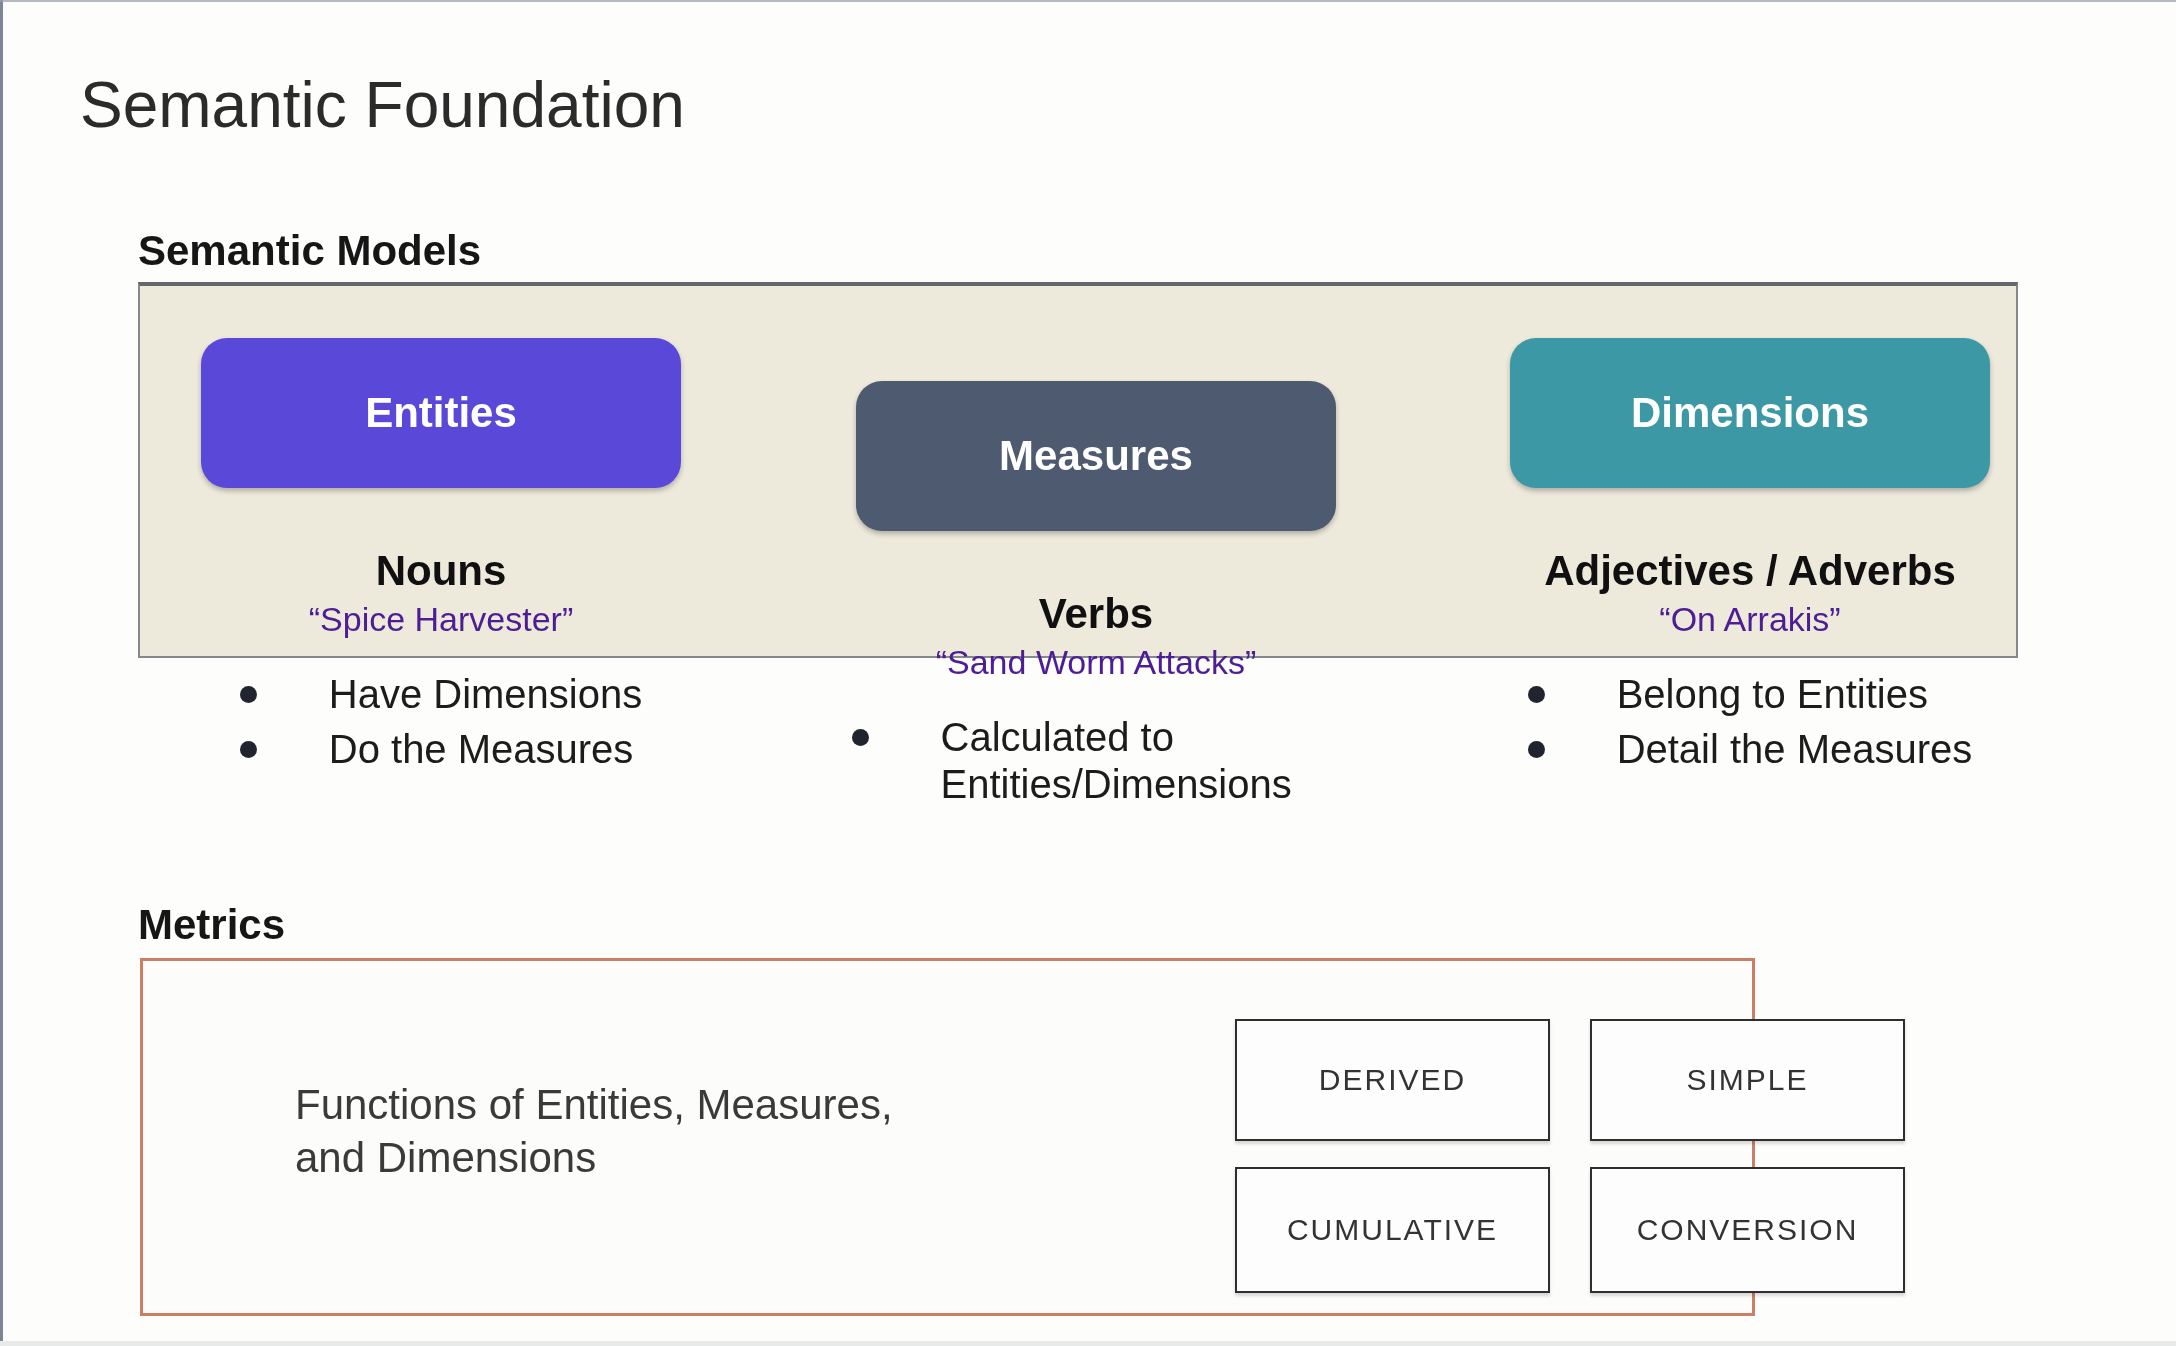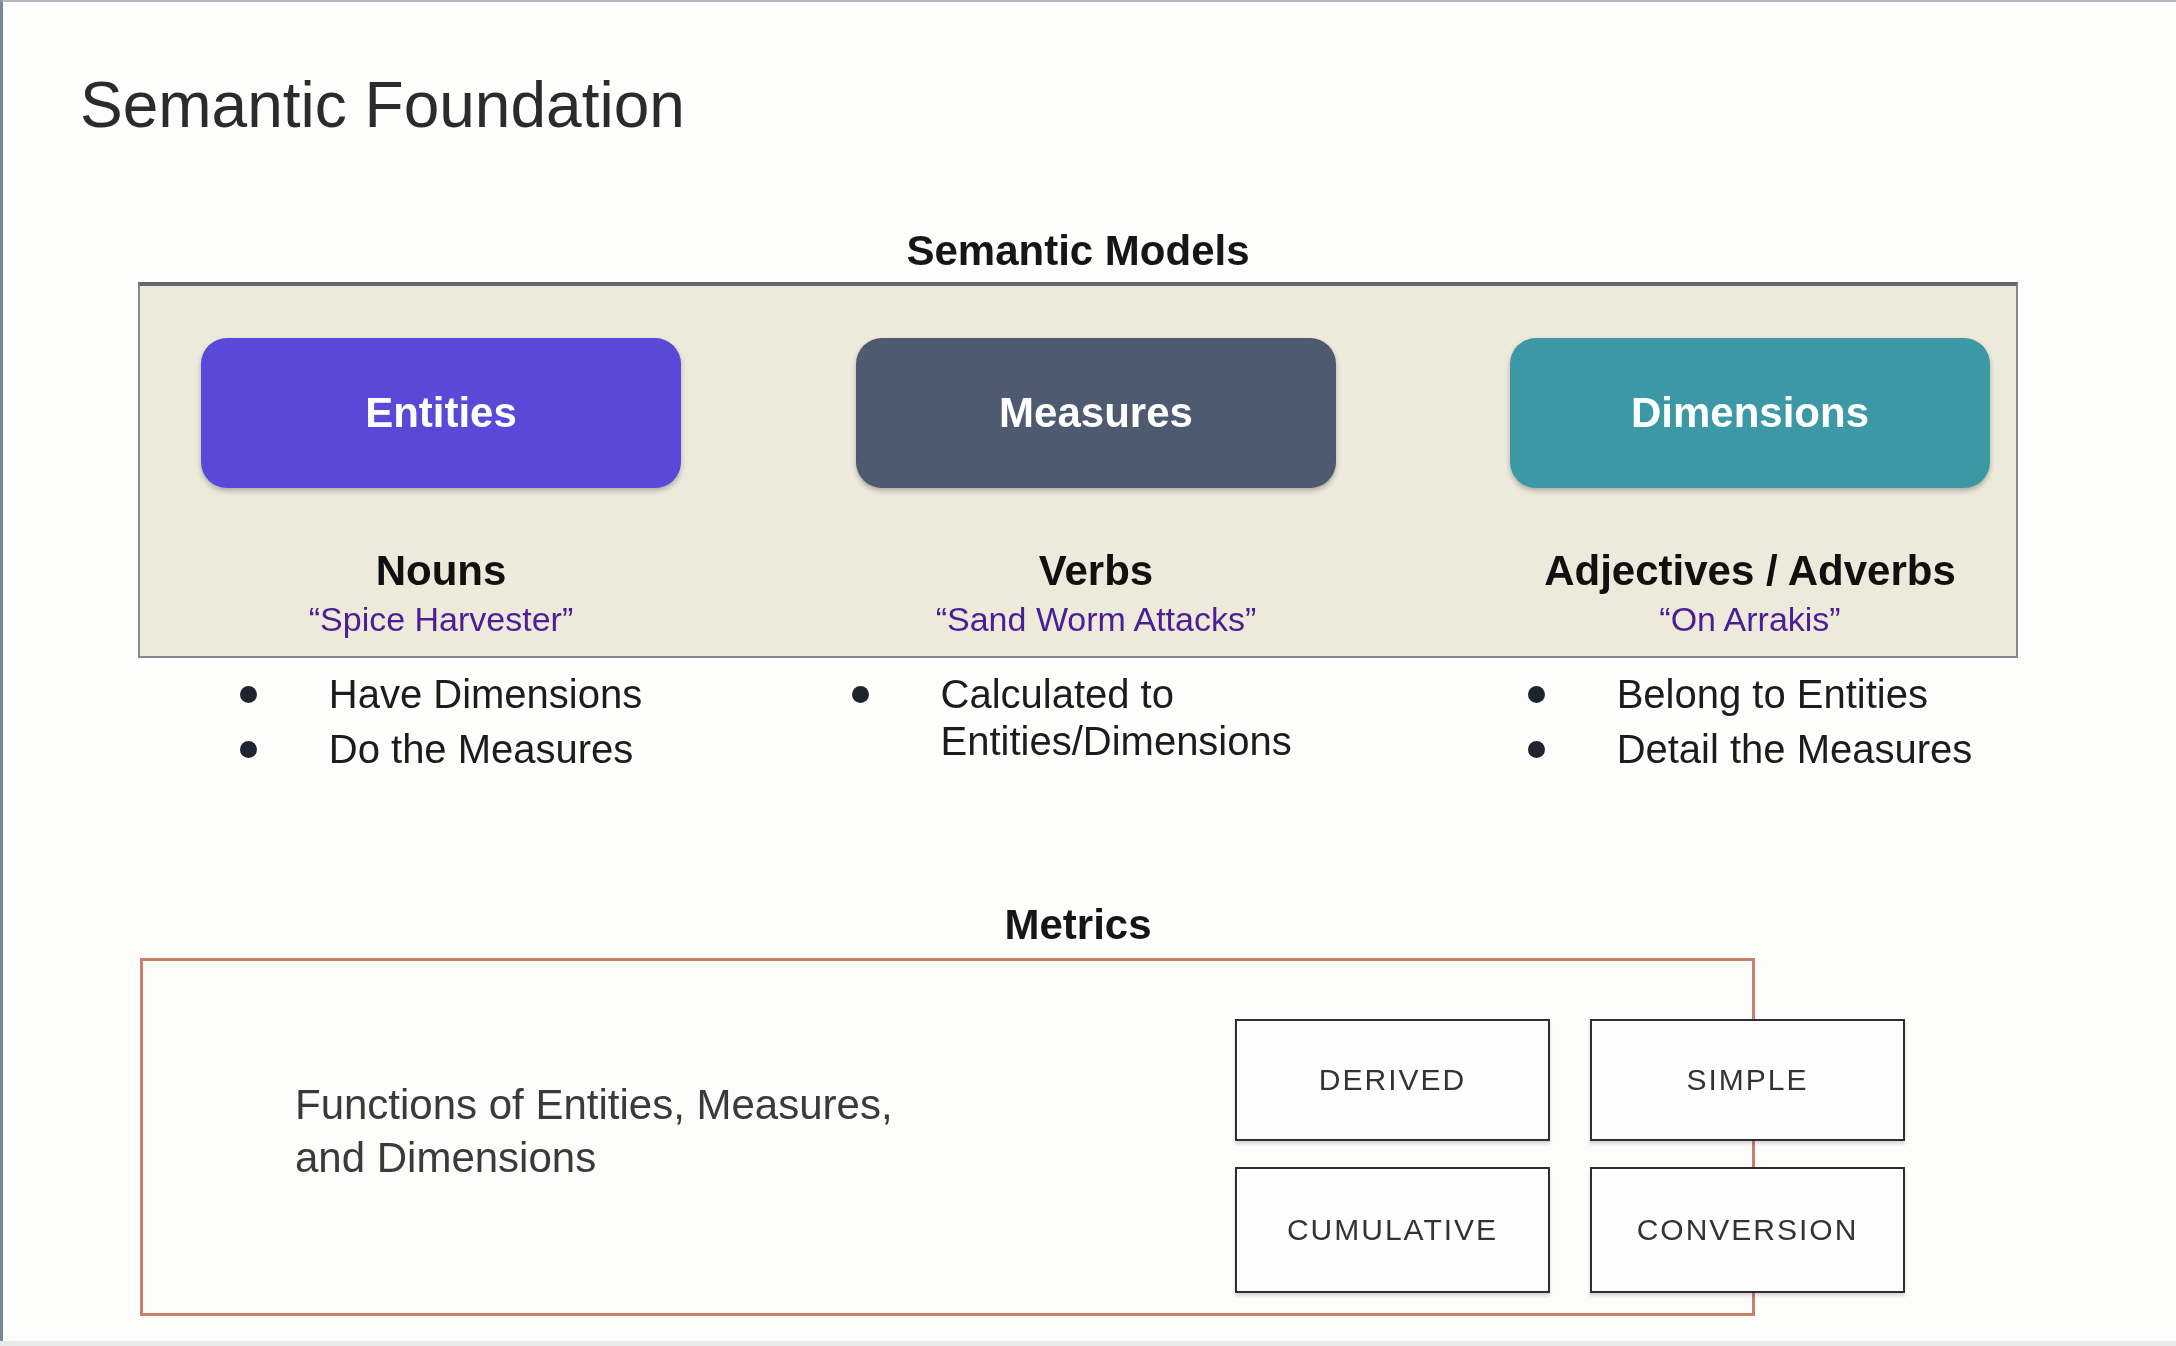--- a/index.html
+++ b/index.html
@@ -12,36 +12,36 @@
   .frame-top   { position:absolute; left:0; top:0; width:100%; height:2px; background:#9aa2ab; opacity:.75; }
   .frame-bottom{ position:absolute; left:0; bottom:0; width:100%; height:5px; background:#e8eae9; }
 
   .page-title {
     position:absolute; left:80px; top:70px; margin:0;
     font-size:64px; font-weight:400; color:#2b2b2b; line-height:1.1;
   }
 
   .section-heading {
     position:absolute; left:138px; width:1880px; margin:0;
-    text-align:center; font-size:42px; font-weight:700; color:#161616; line-height:1.2;
+    font-size:42px; font-weight:700; color:#161616; line-height:1.2;
   }
   .models-heading  { top:226px; }
   .metrics-heading { top:900px; }
 
   .models-box {
     position:absolute; left:138px; top:282px; width:1880px; height:376px;
     box-sizing:border-box; background:#edeadb;
     border:2px solid #85898d; border-top:4px solid #63686c;
   }
   .model-col {
     position:absolute; top:0; width:560px;
     display:flex; flex-direction:column; align-items:center;
   }
   .col-entities   { left:21px; }
-  .col-measures   { left:676px; }
+  .col-measures   { left:676px;margin-top:43px; }
   .col-dimensions { left:1330px; }
 
   .pill {
     margin-top:52px; width:480px; height:150px; border-radius:26px;
     display:flex; align-items:center; justify-content:center;
     color:#ffffff; font-size:42px; font-weight:700;
     box-shadow:0 3px 5px rgba(20,20,30,.28);
   }
   .pill-entities   { background:#5a49d8; }
   .pill-measures   { background:#4e5a70; }

